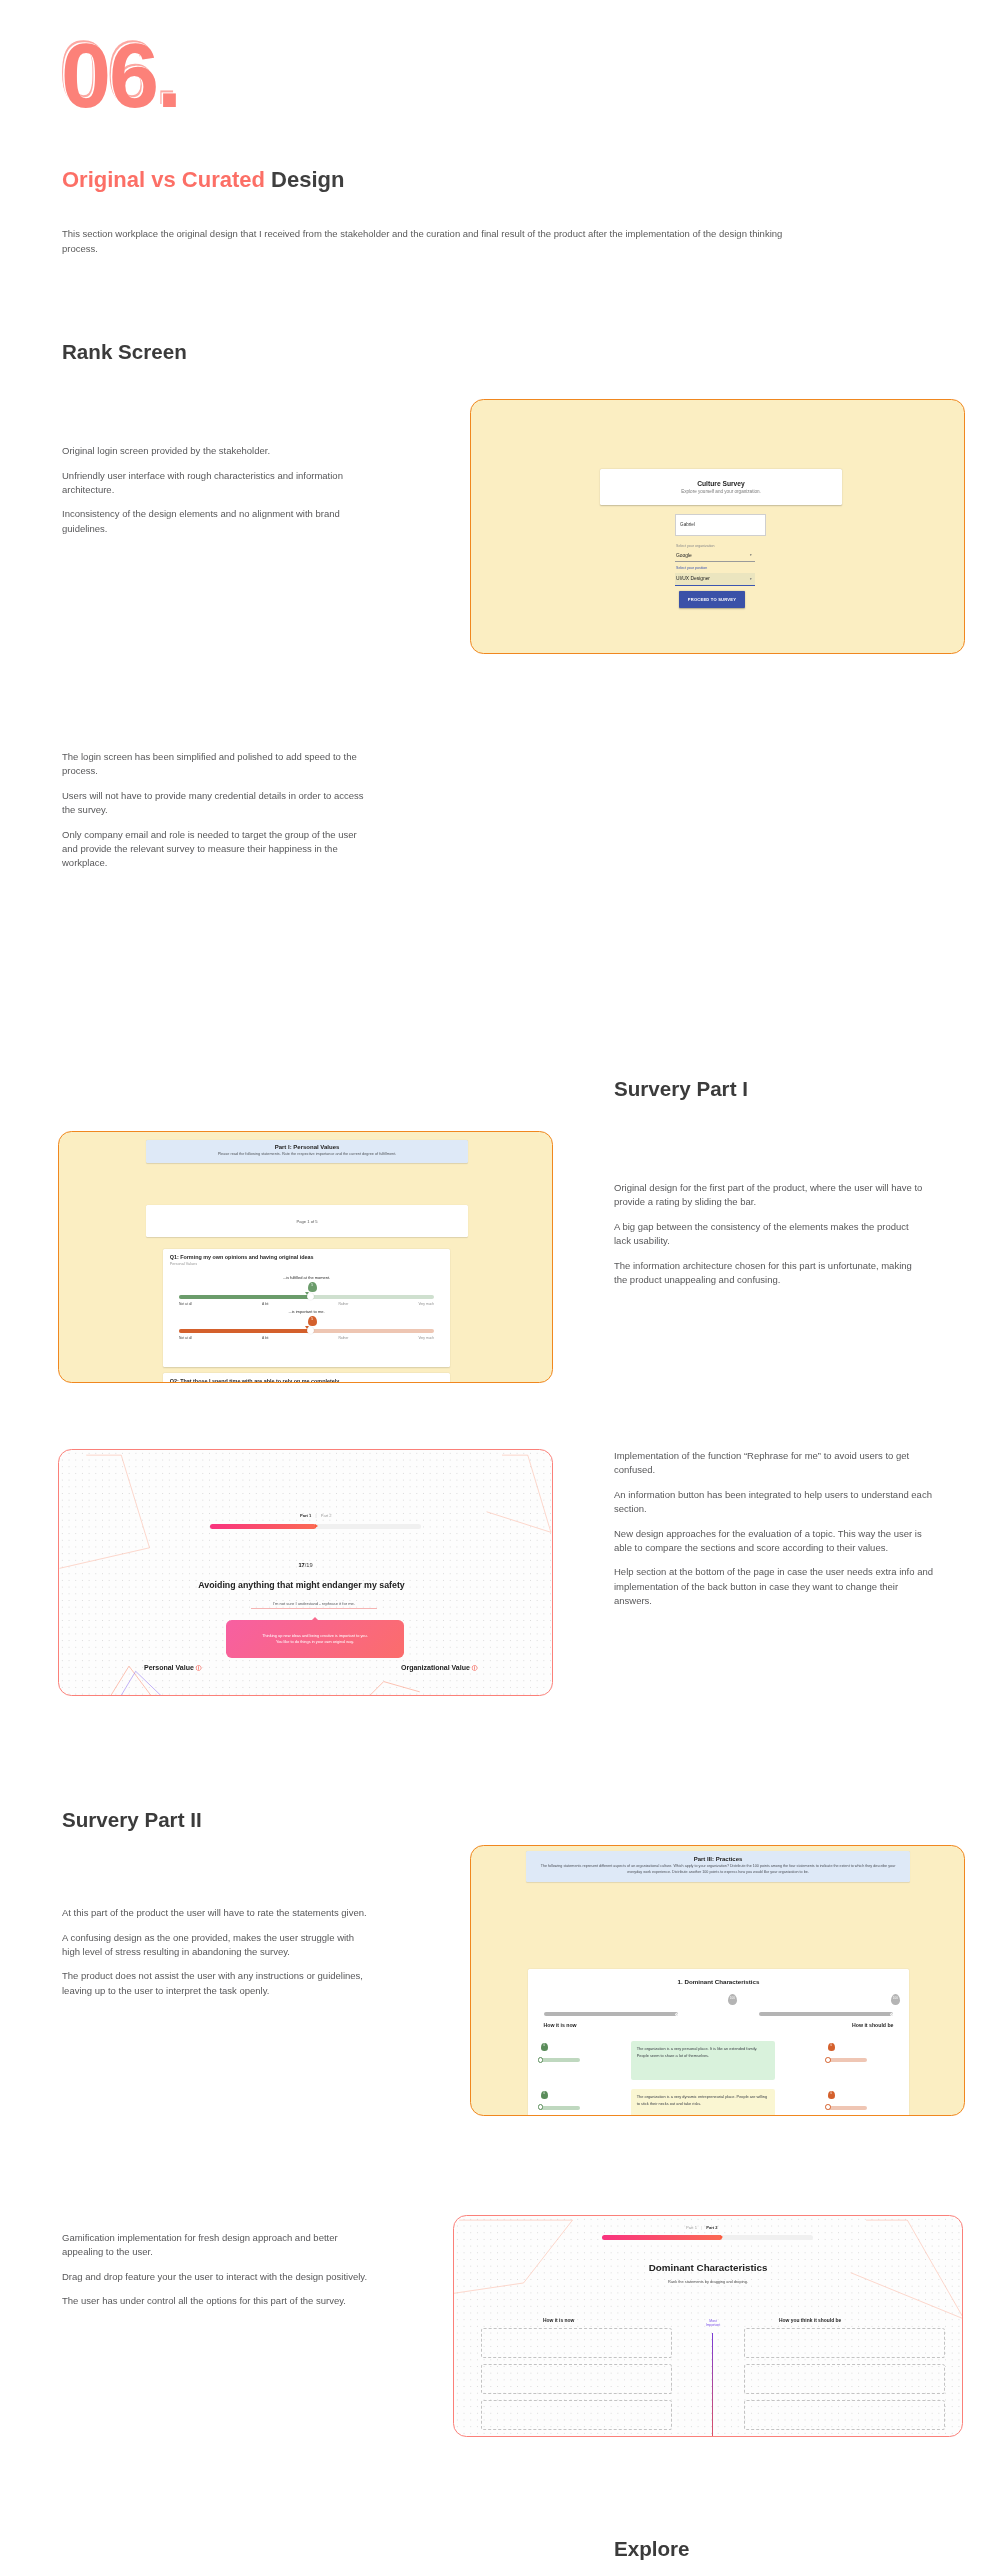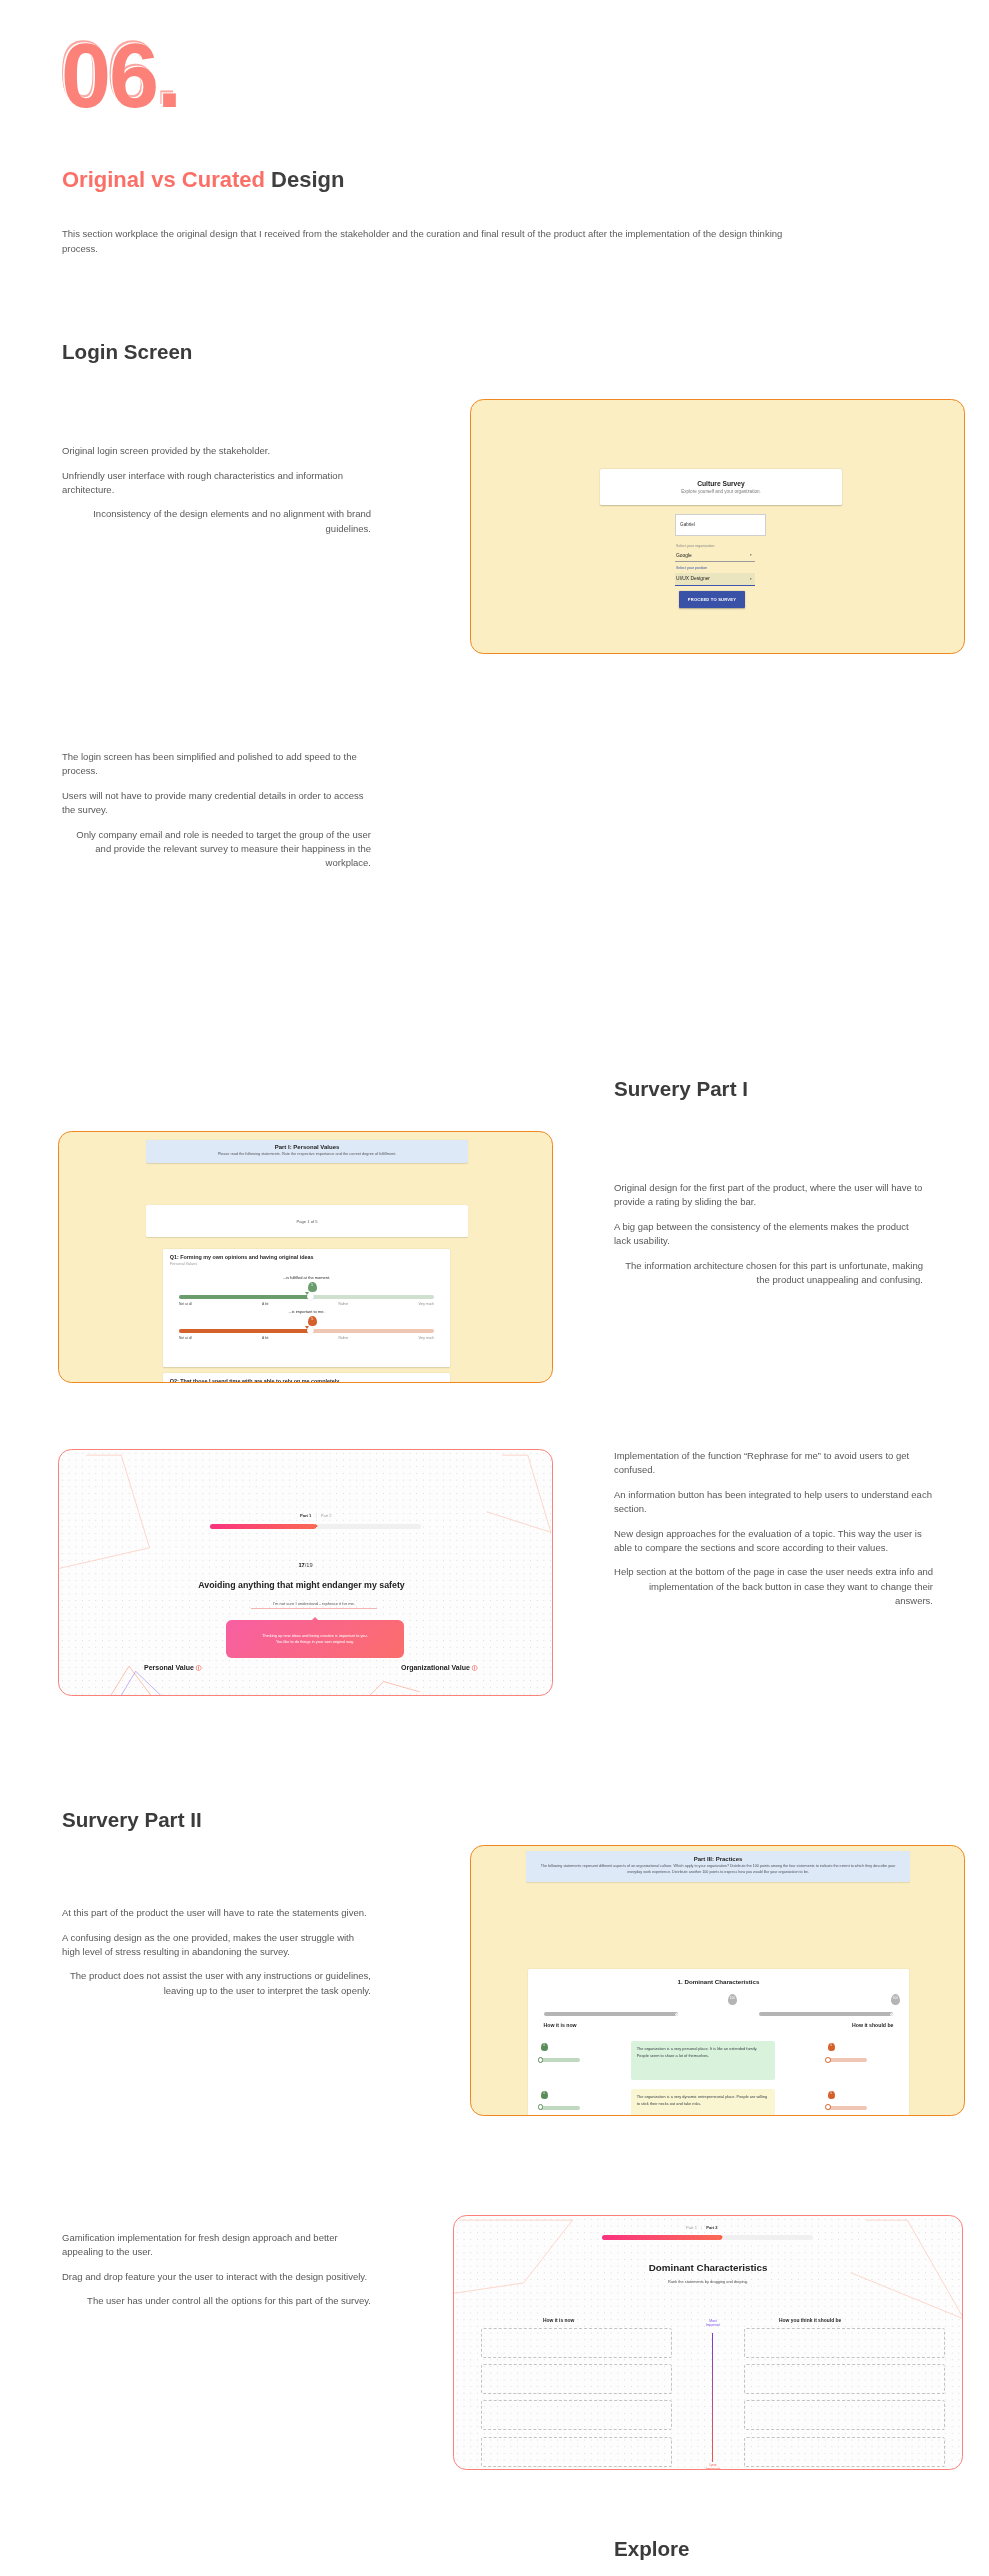--- a/index.html
+++ b/index.html
@@ -27,21 +27,21 @@
     position:absolute; left:62px; top:227px; width:721px;
     font-size:9.5px; line-height:1.55; color:#5a5a5a;
   }
 
   
   .blk-h {
     position:absolute; font-size:20.6px; font-weight:bold; color:#3b3b3b;
   }
   .para { position:absolute; font-size:9.5px; line-height:1.5; color:#58585a; }
   .para p { margin-bottom:10.3px; }
-  .para p:last-child { margin-bottom:0;text-align:right; }
+  .para p:last-child { margin-bottom:0; }
 
   
   .frame { position:absolute; border-radius:13.4px; overflow:hidden; }
   .frame.yellow { background:#fbeec2; border:0.8px solid #f0871f; }
   .frame.pink   { background:#fdfdfd; border:1.3px solid #fb8079; }
   .dotgrid {
     position:absolute; inset:0;
     background-image: radial-gradient(#d9d9d9 0.5px, transparent 0.5px);
     background-size: 6.7px 6.7px;
   }
@@ -187,21 +187,21 @@
 <body>
 
 <div class="page">
 
   <div class="sec-number">06.</div>
   <div class="sec-title">
     <span class="hl">Original vs Curated</span><span> Design</span>
   </div>
   <div class="sec-sub">This section workplace the original design that I received from the stakeholder and the curation and final result of the product after the implementation of the design thinking process.</div>
 
-  <div class="blk-h" style="left:62px; top:340px;">Login Screen</div>
+  <div class="blk-h" style="left:62px; top:340px;">Rank Screen</div>
 
   <div class="para" style="left:62px; top:444px; width:309px;">
     <p>Original login screen provided by the stakeholder.</p>
     <p>Unfriendly user interface with rough characteristics and information architecture.</p>
     <p>Inconsistency of the design elements and no alignment with brand guidelines.</p>
   </div>
 
   <div class="frame yellow" style="left:470px; top:399px; width:495px; height:255px;">
     <div class="cs-card" style="left:129px; top:69px; width:242px; height:36px;">
       <div class="cs-title">Culture Survey</div>
@@ -377,21 +377,21 @@
 
     </div>
   </div>
 
   <div class="para" style="left:62px; top:2231px; width:309px;">
     <p>Gamification implementation for fresh design approach and better appealing to the user.</p>
     <p>Drag and drop feature your the user to interact with the design positively.</p>
     <p>The user has under control all the options for this part of the survey.</p>
   </div>
 
-  <div class="frame pink" style="left:453px; top:2215px; width:510px; height:255px;">
+  <div class="frame pink" style="left:453px; top:2215px; width:510px; height:222px;">
     <div class="dotgrid"></div>
     <svg class="deco-line" style="left:0;top:0;" width="510" height="255" viewBox="0 0 990 495">
       <polyline points="10,8 230,8 135,130 0,150" fill="none" stroke="#fbb39c" stroke-width="1"></polyline>
       <polyline points="800,8 880,8 990,200 770,110" fill="none" stroke="#fbb39c" stroke-width="1"></polyline>
     </svg>
     <div class="prog-tabs" style="left:232px; top:9.3px;">
       <span class="off">Part 1</span>
       <span style="color:#cdcdcd;">|</span>
       <span class="on">Part 2</span>
     </div>

